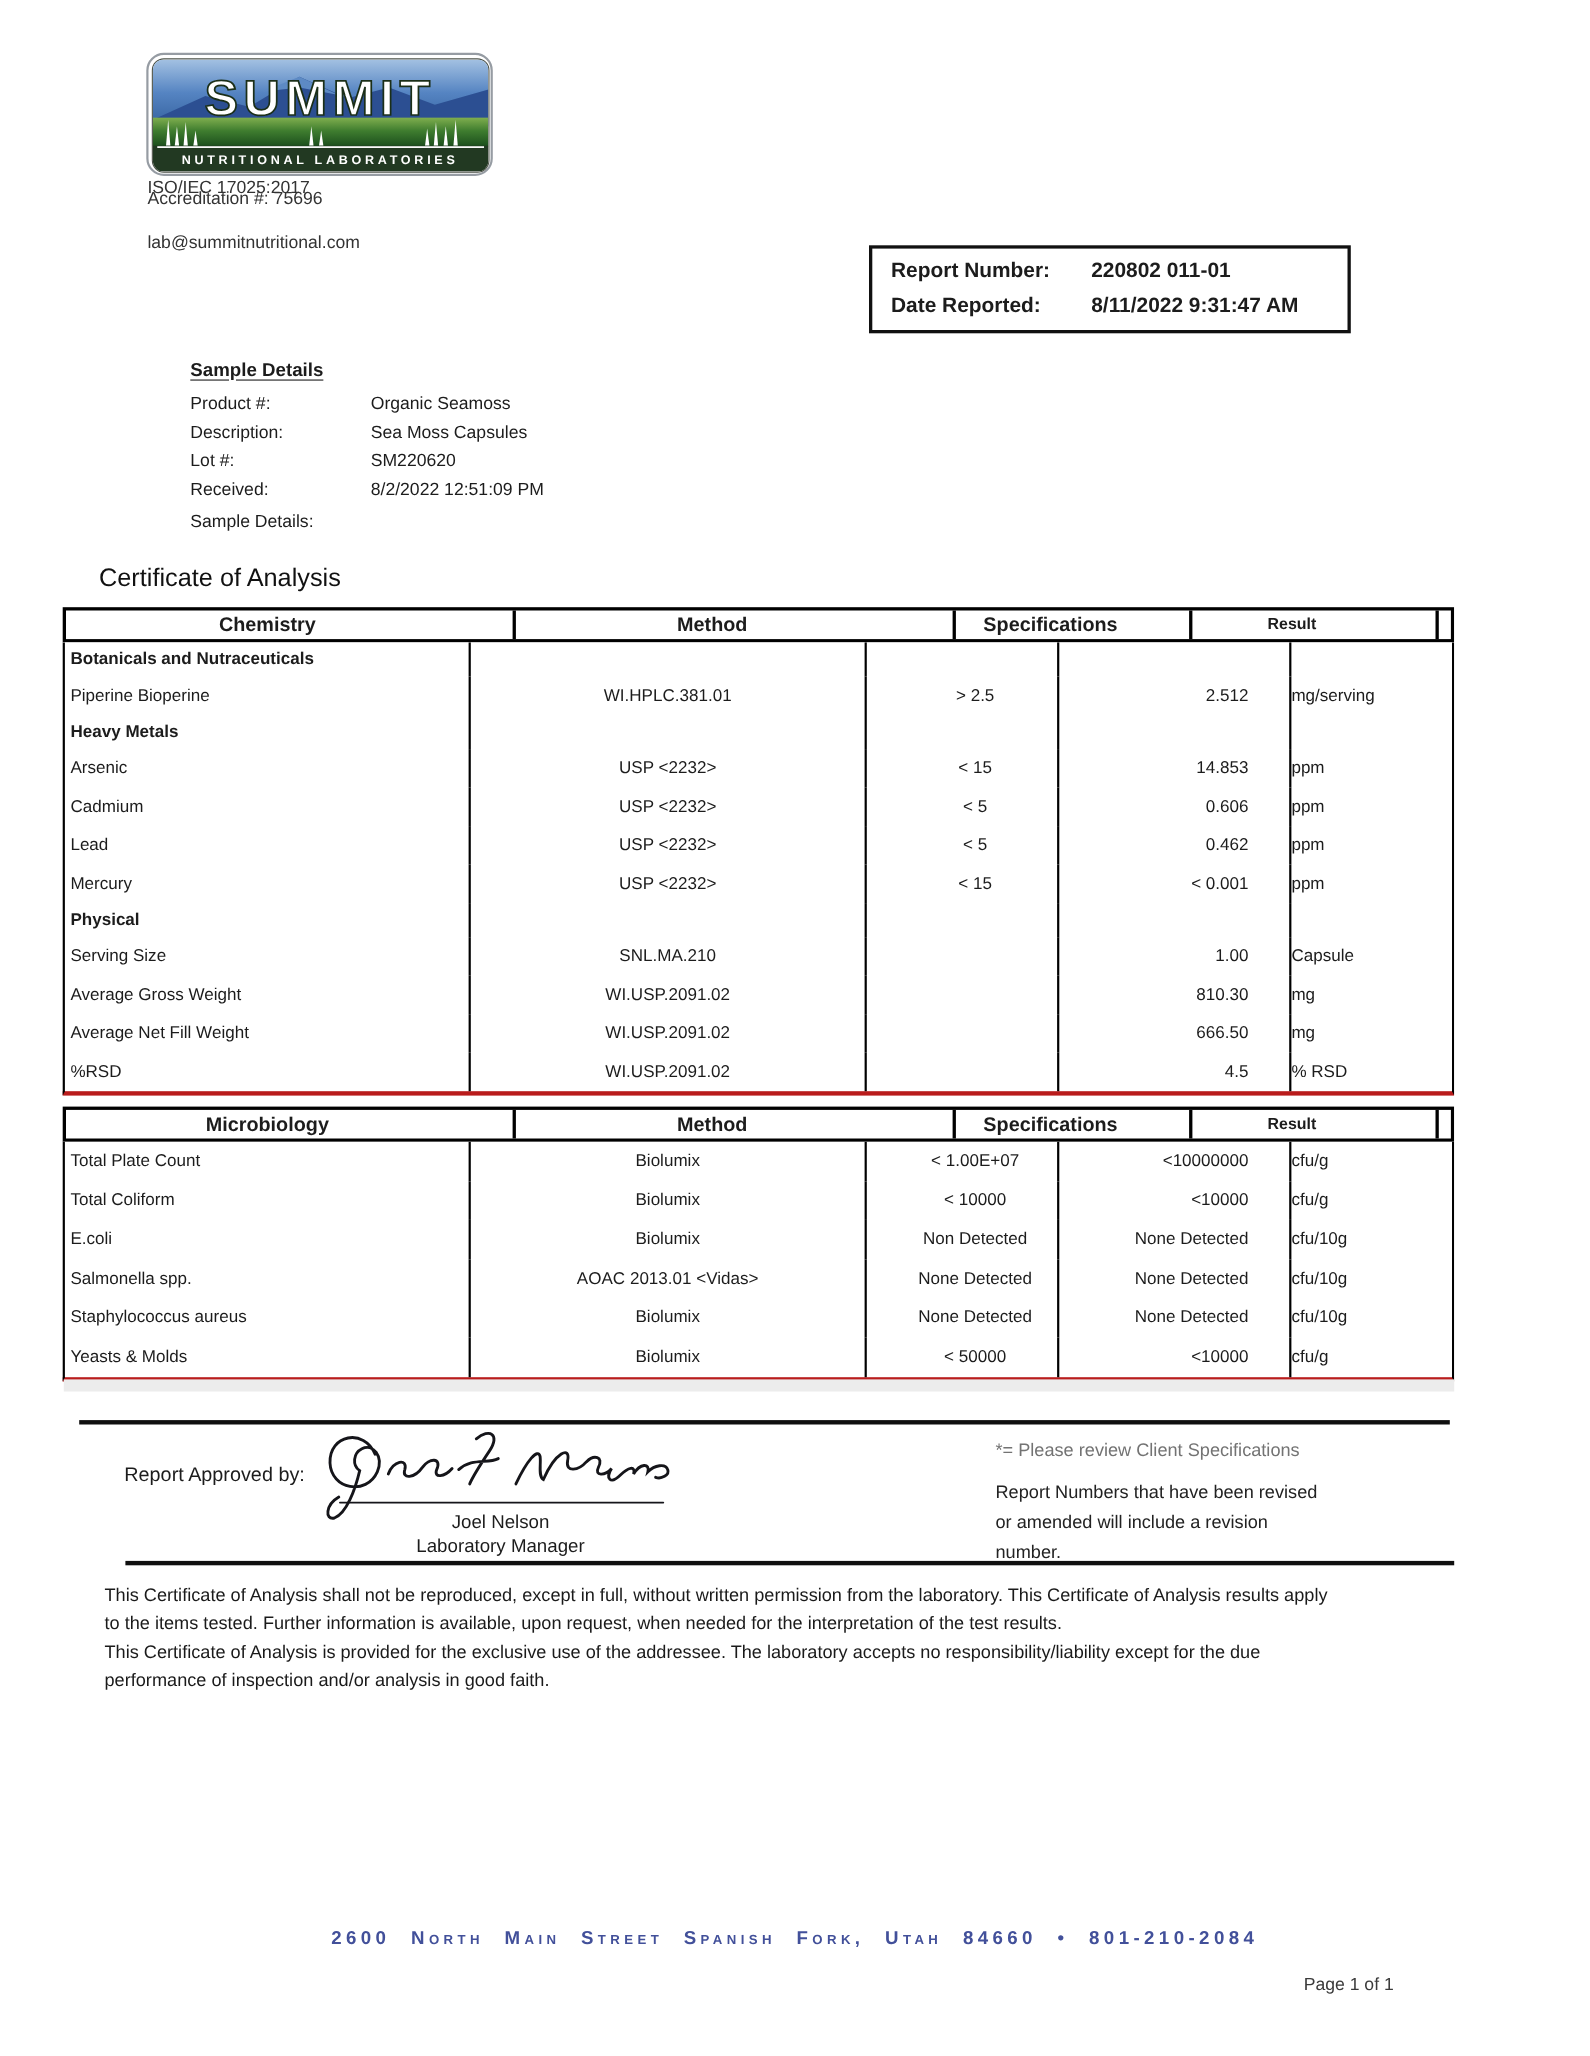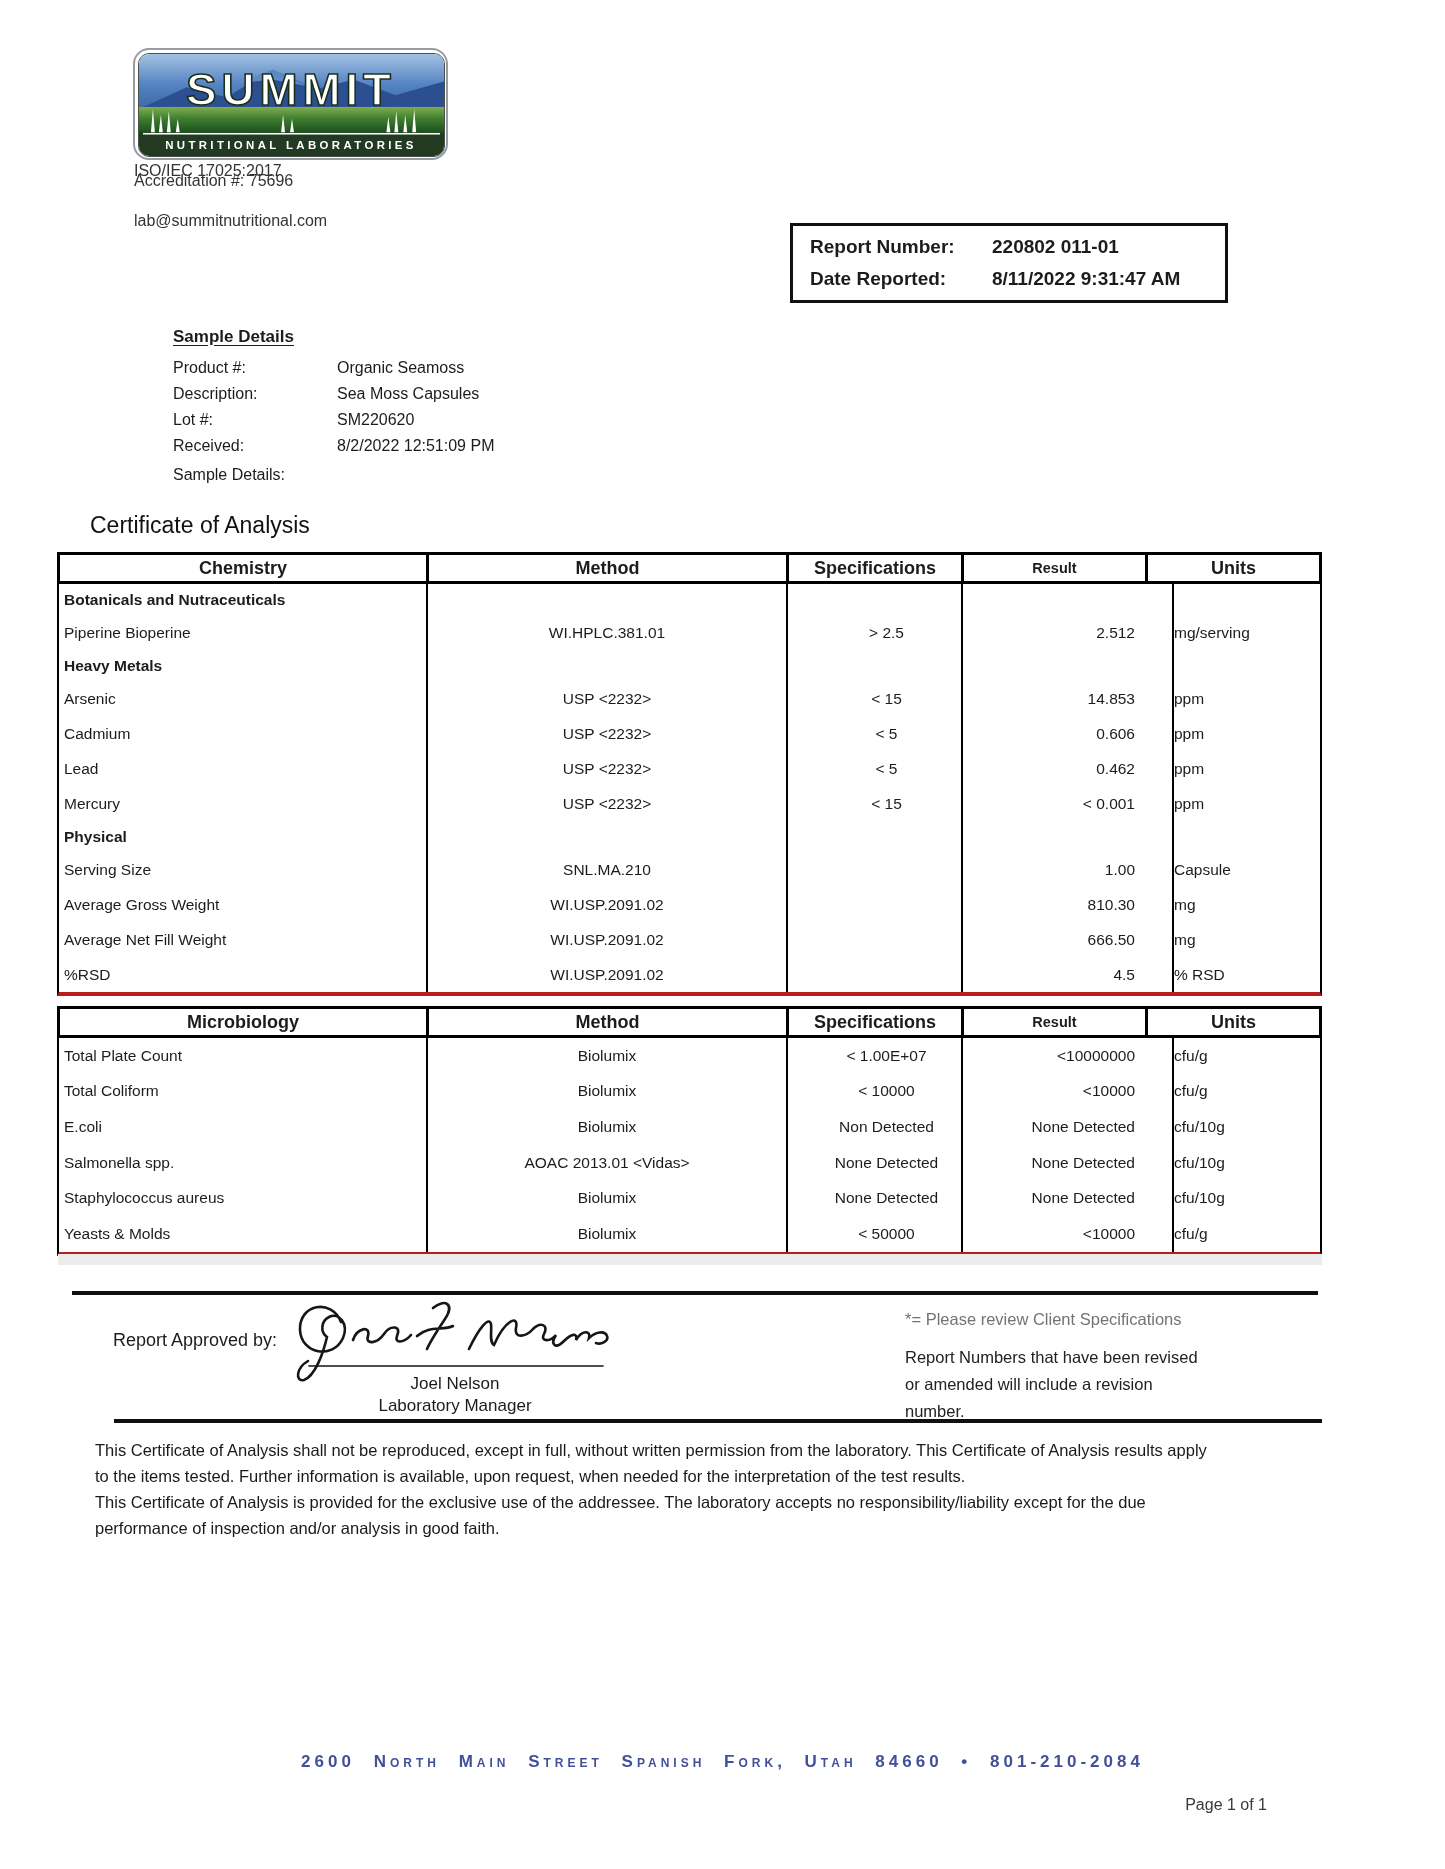--- a/index.html
+++ b/index.html
@@ -32,21 +32,21 @@
   .kv-label{width:164px;}
   .cust-lines{margin-top:8px;}
   .cust-line{line-height:26px;font-size:16px;}
   .sample-extra{position:absolute;left:173px;top:466px;font-size:16px;}
 
   
   .coa-title{position:absolute;left:90px;top:512px;width:1265px;text-align:left;font-size:23px;color:#111;}
 
   
   .t-header{position:absolute;left:57px;width:1265px;height:32px;box-sizing:border-box;
-            border:3px solid #000;display:grid;grid-template-columns:366px 360px 175px 184px 174px;background:#fff;}
+            border:3px solid #000;display:grid;grid-template-columns:366px 360px 175px 184px 174px;background:#fff;gap:40px;}
   .h-cell{display:flex;align-items:center;justify-content:center;font-weight:bold;font-size:18px;border-left:3px solid #000;}
   .h-cell:first-child{border-left:none;}
   .h-result{font-size:14.5px;}
   .t-body{position:absolute;left:57px;width:1265px;box-sizing:border-box;
           border-left:2px solid #000;border-right:2px solid #000;border-bottom:4px solid #b91c1c;background:#fff;}
   .t-row{display:grid;grid-template-columns:367px 360px 175px 184px 175px;height:35px;}
   .tbl-micro .t-row{height:35.6px;}
   .t-row.section-row{height:31px;}
   .cell{display:flex;align-items:center;font-size:15.5px;box-sizing:border-box;}
   .c-analyte{padding-left:5px;}

